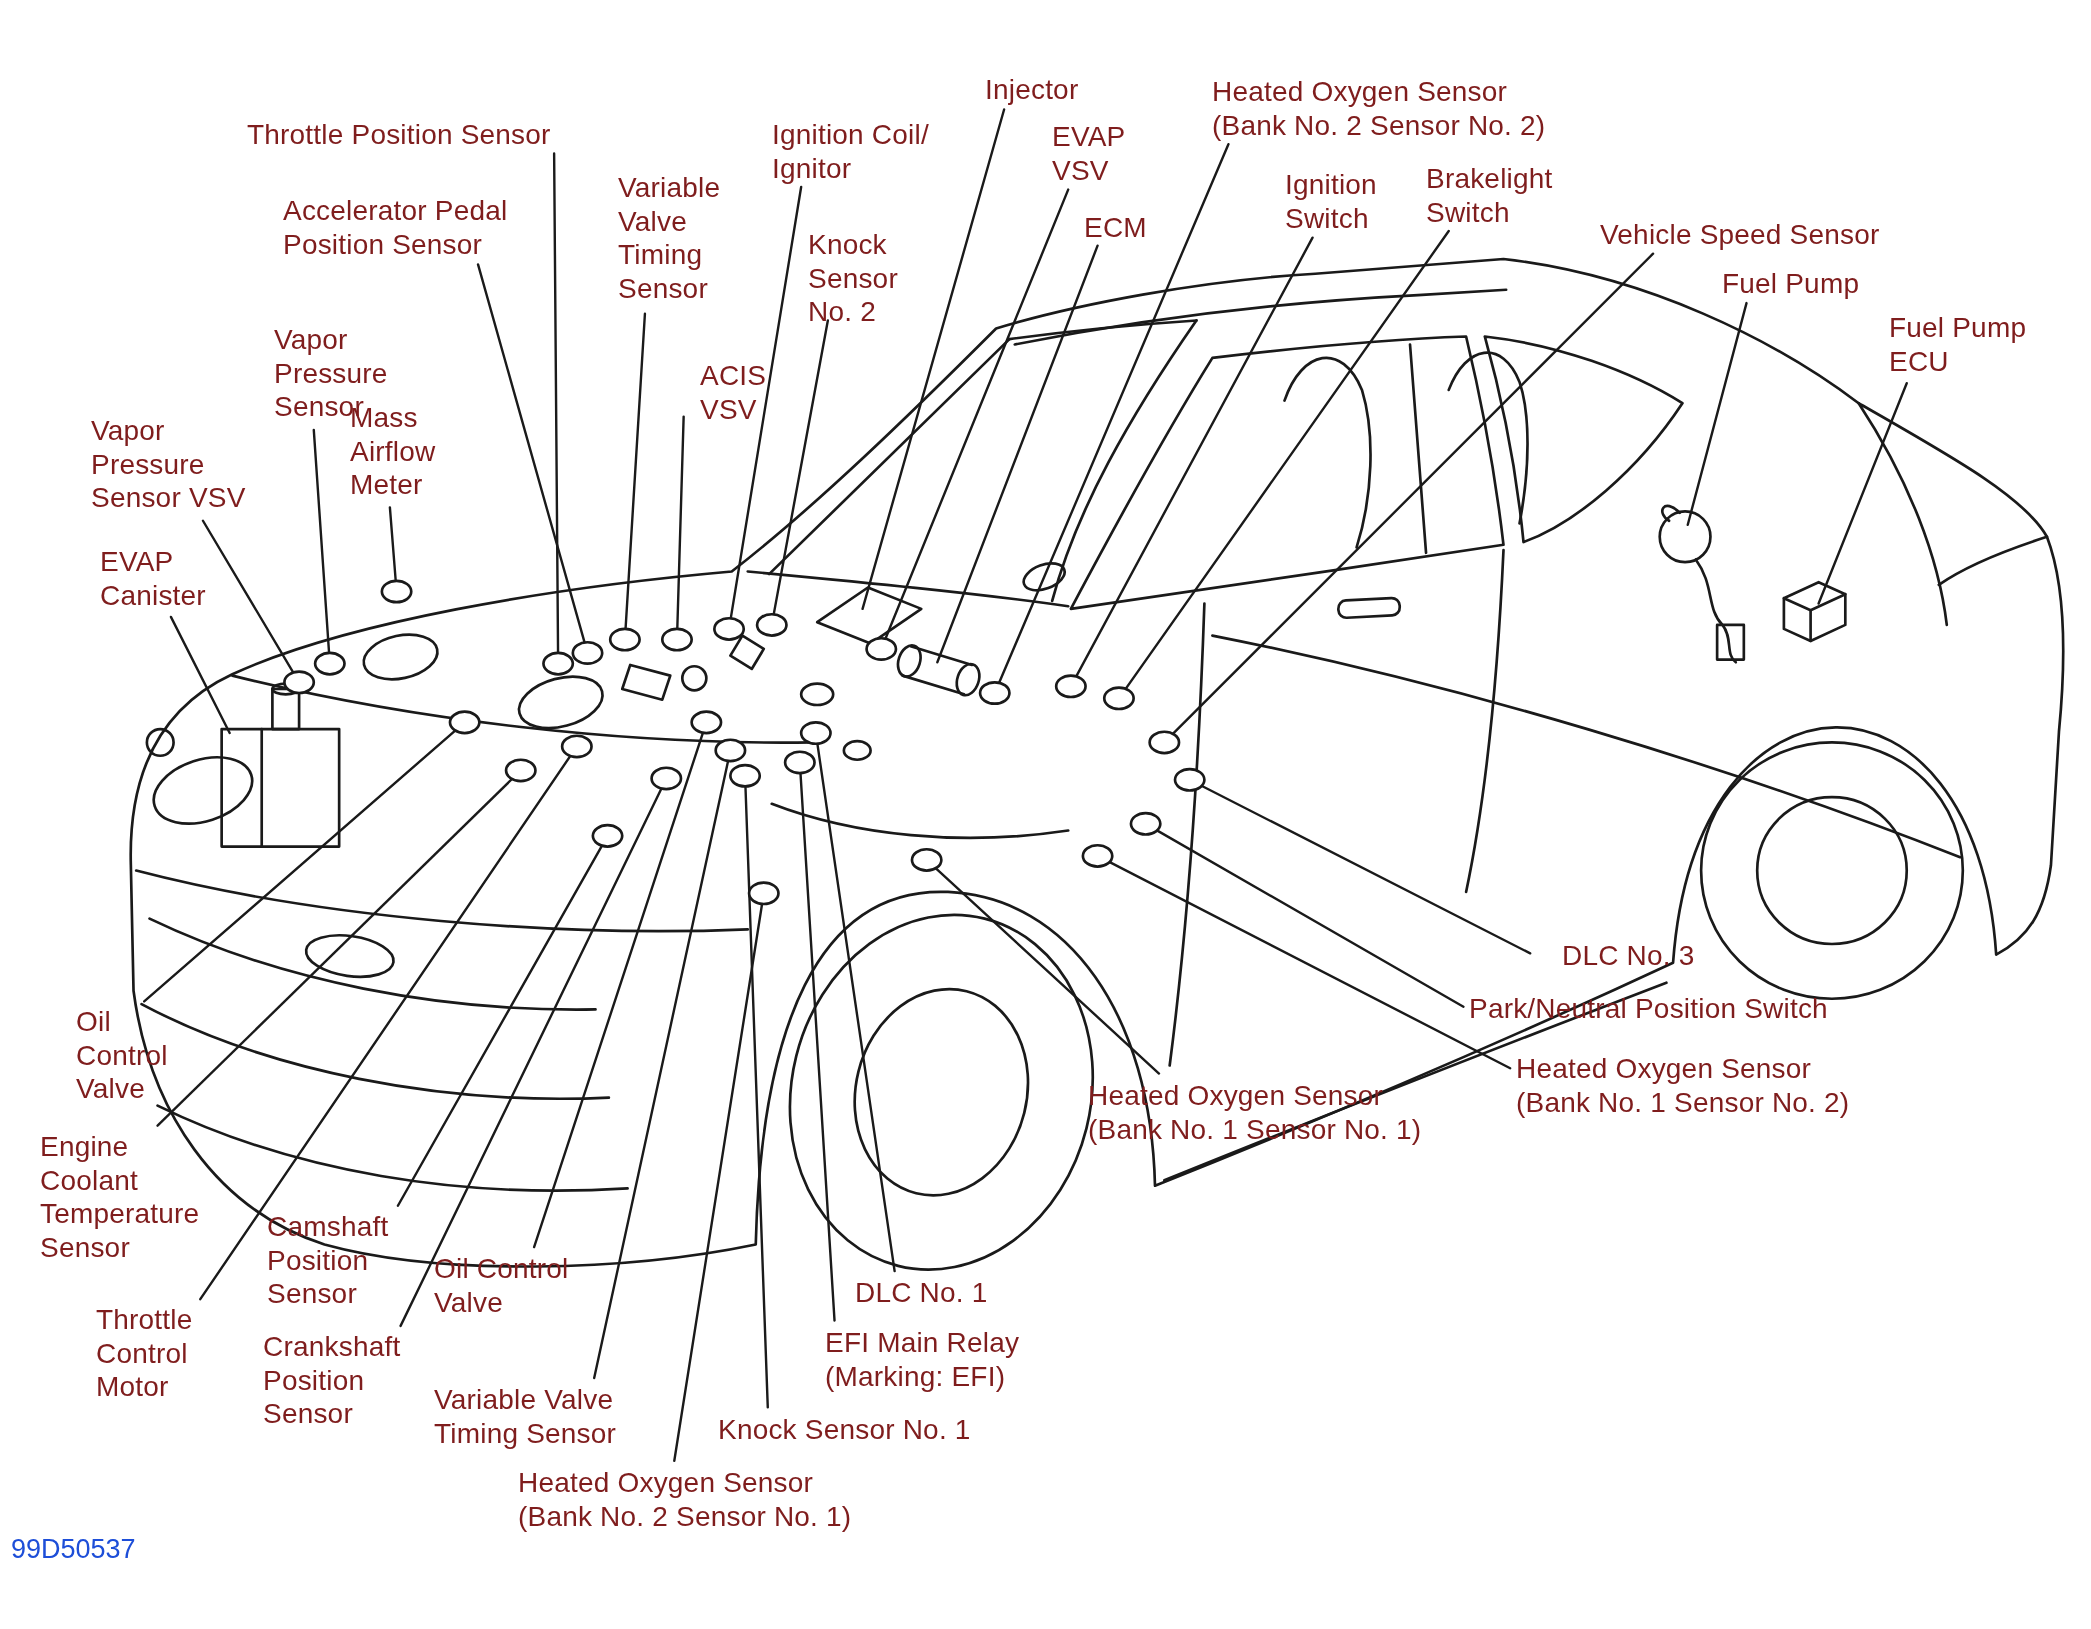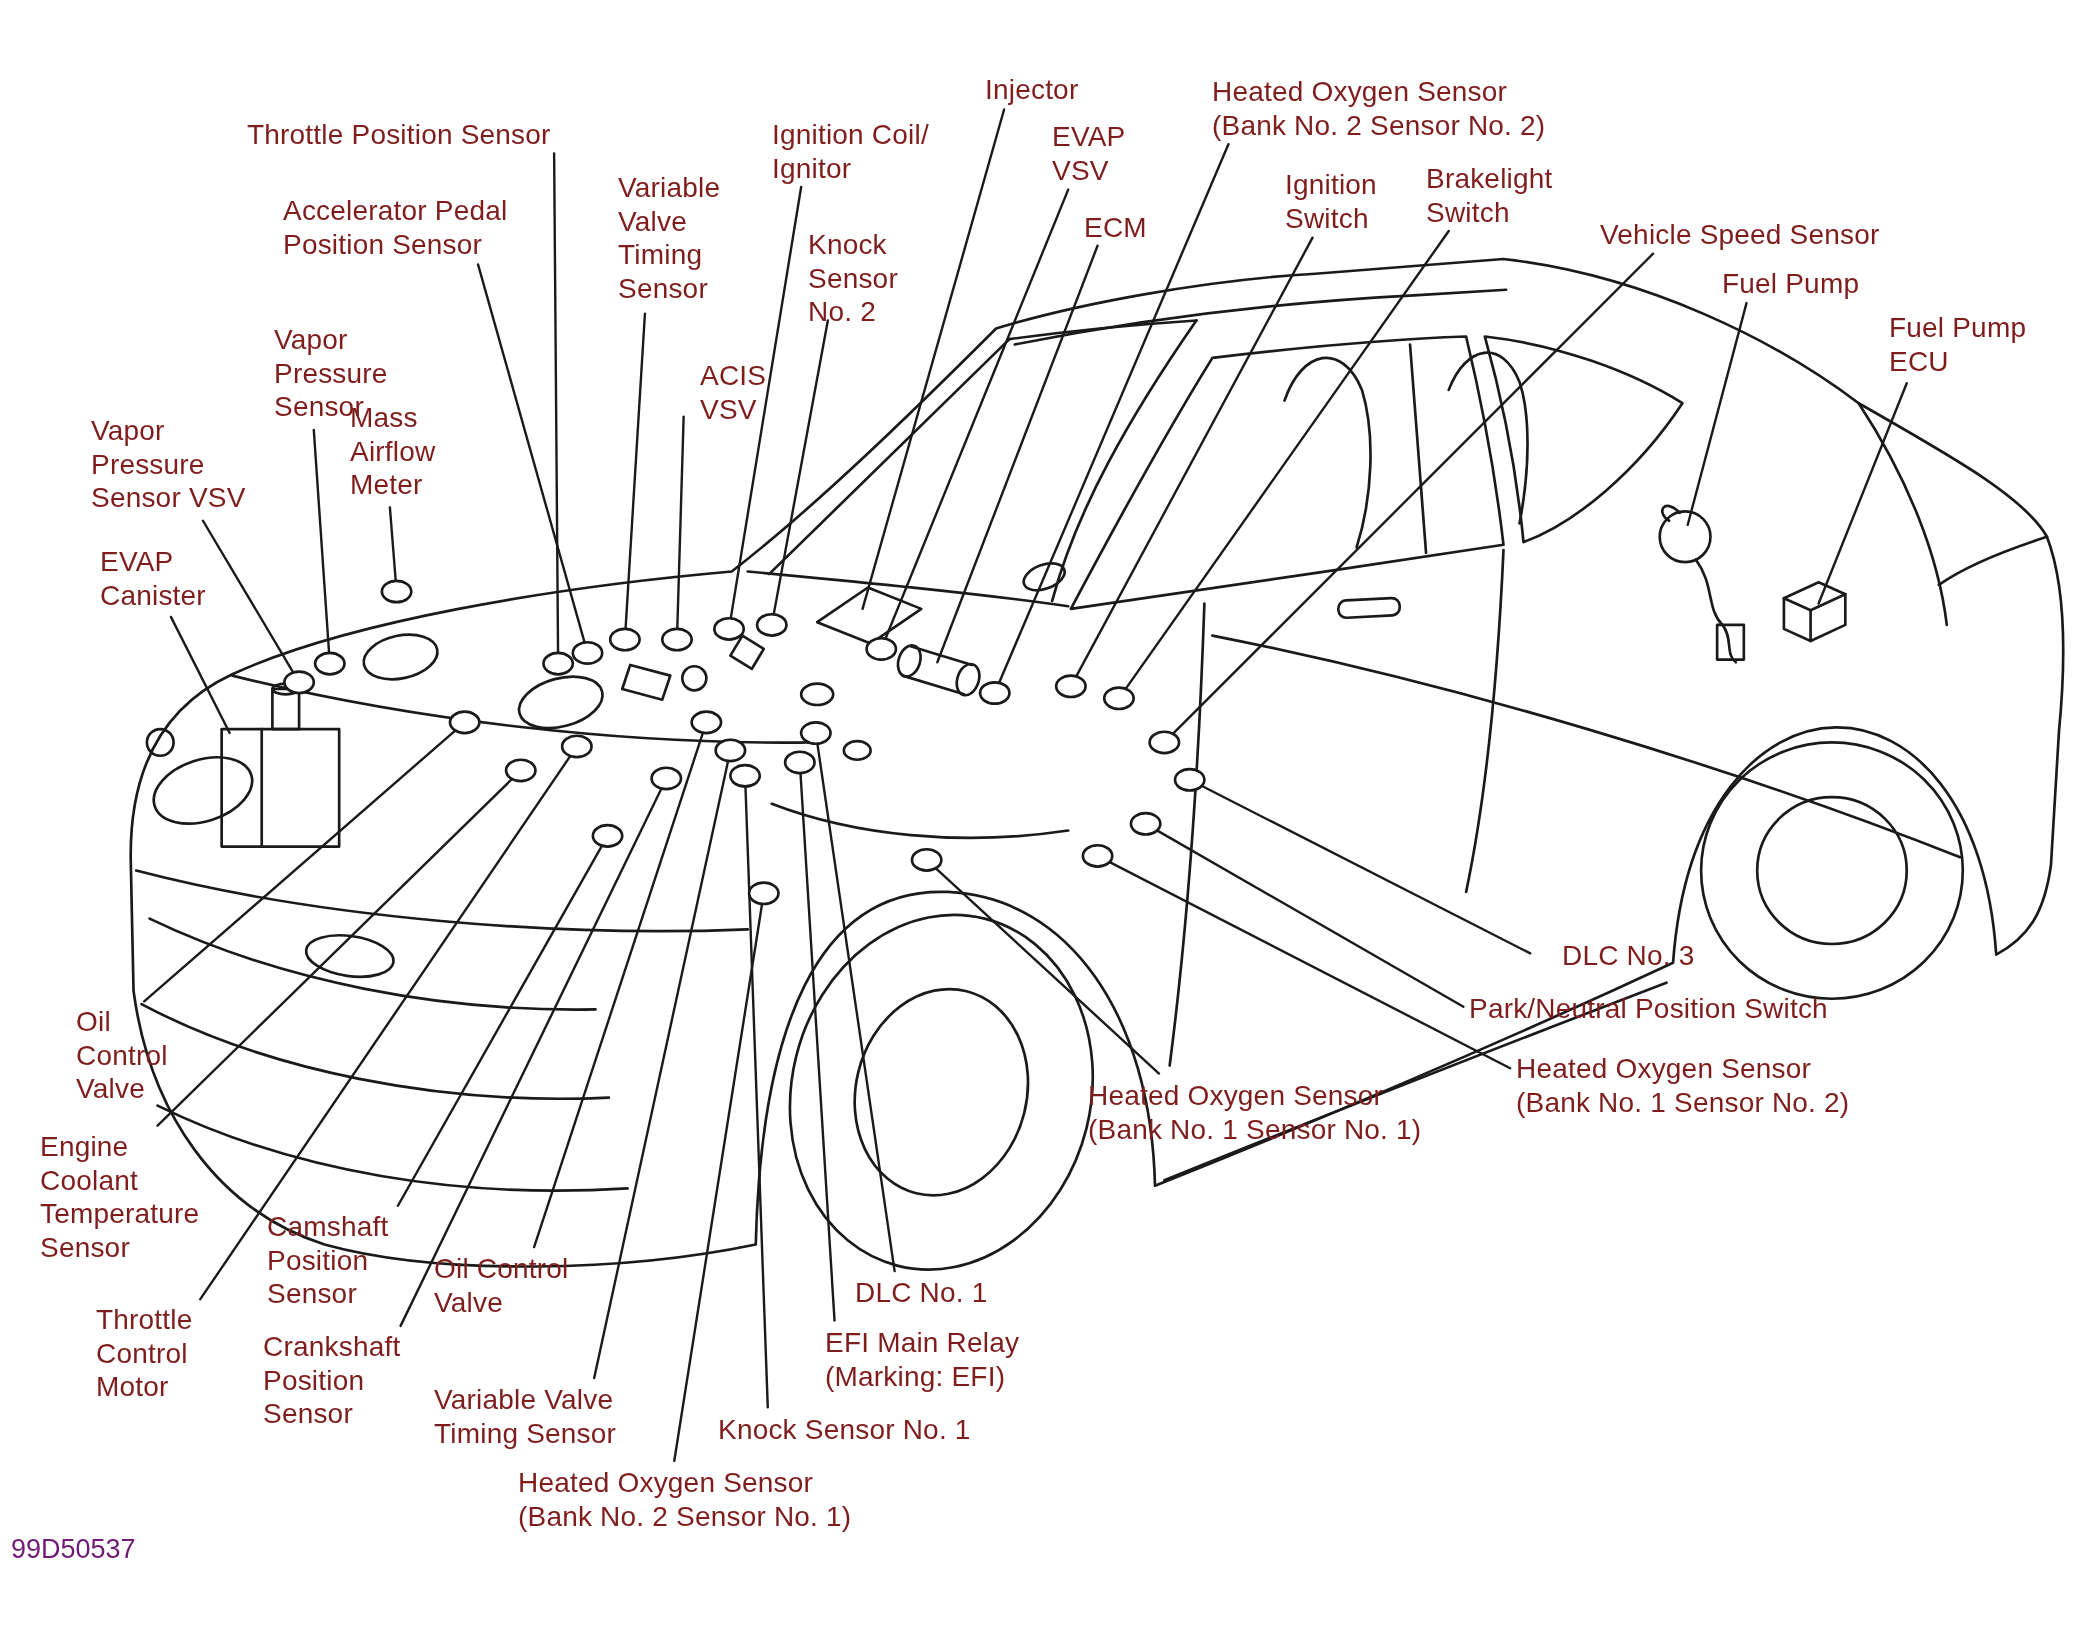--- a/index.html
+++ b/index.html
@@ -34,21 +34,21 @@
     line-height: 1.2;
     color: #7f1d1d;
     white-space: pre-line;
     letter-spacing: 0.2px;
   }
   #drawing-number {
     position: absolute;
     left: 11px;
     top: 1534px;
     font-size: 27px;
-    color: #701a75;
+    color: #1d4ed8;
   }
 </style>
 </head>
 <body>
 
 <div id="canvas">
 
   <svg id="diagram-svg" viewBox="0 0 1566 1220" preserveAspectRatio="none" xmlns="http://www.w3.org/2000/svg">
 
     <g id="car-art" fill="none" stroke="#1a1a1a" stroke-width="2" stroke-linecap="round" stroke-linejoin="round">

